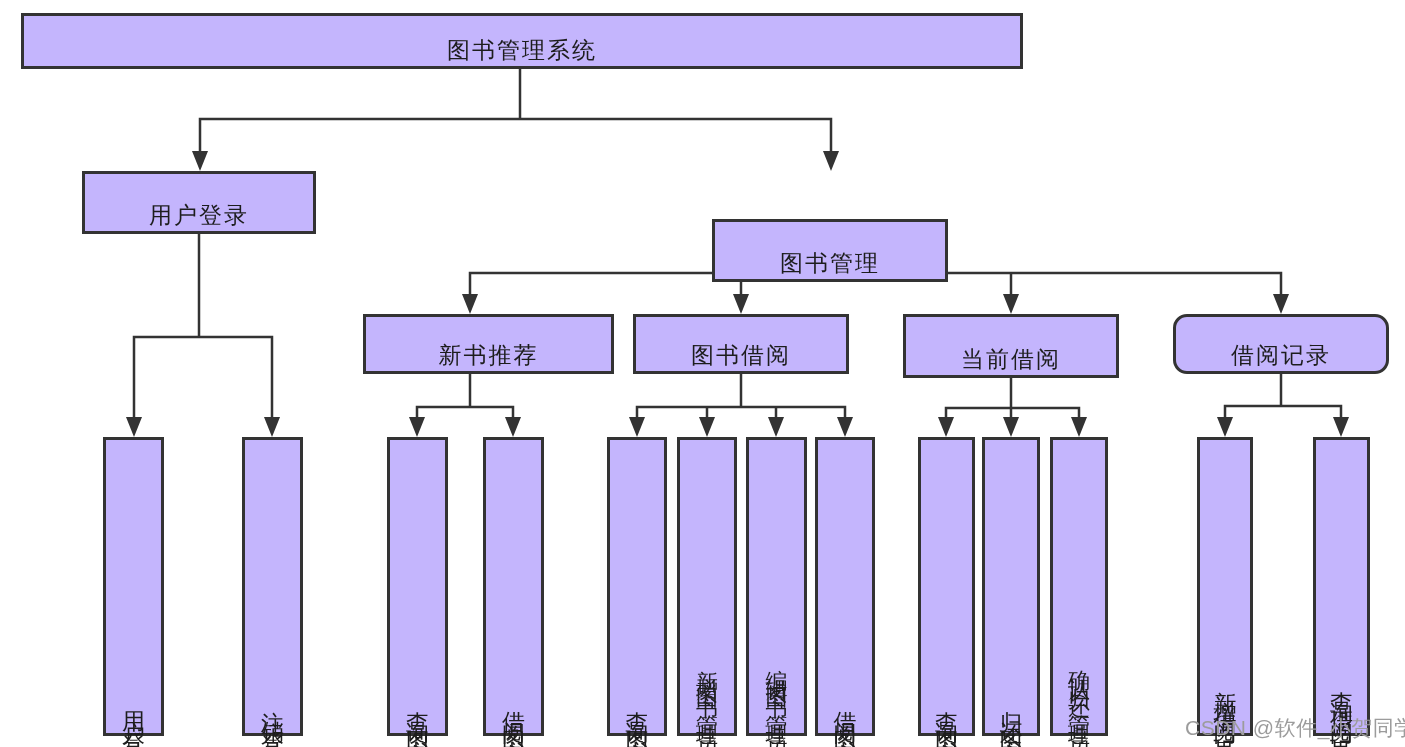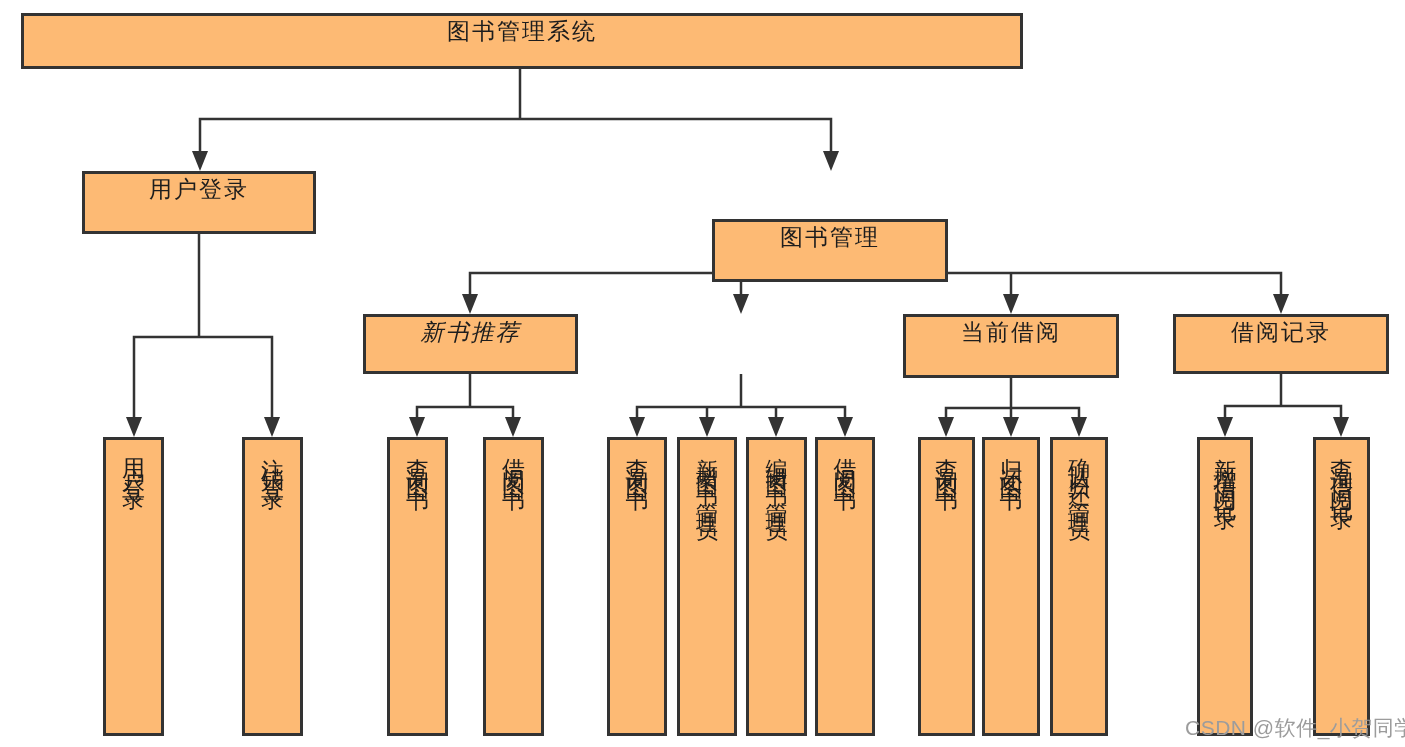--- a/index.html
+++ b/index.html
@@ -21,23 +21,23 @@
     left: 0;
     top: 0;
     width: 1405px;
     height: 747px;
     z-index: 1;
   }
   .node {
     position: absolute;
     box-sizing: border-box;
     border: 3px solid #333333;
-    background: #fdba74;
+    background: #c4b5fd;
     display: flex;
-    align-items: flex-start;
+    align-items: flex-end;
     justify-content: center;
     z-index: 2;
   }
   .node .h-label {
     font-size: 23px;
     letter-spacing: 2px;
     white-space: nowrap;
   }
   .leaf .v-label {
     writing-mode: vertical-rl;
@@ -123,27 +123,30 @@
     <span class="h-label">图书管理系统</span>
   </div>
 
   <div class="node" style="left:82px; top:171px; width:234px; height:63px;">
     <span class="h-label">用户登录</span>
   </div>
   <div class="node" style="left:712px; top:171px; width:236px; height:63px;margin-top:48px;">
     <span class="h-label">图书管理</span>
   </div>
 
-  <div class="node" style="left:363px; top:314px; width:215px; height:60px;font-style:italic;">
+  <div class="node" style="left:363px; top:314px; width:251px; height:60px;">
     <span class="h-label">新书推荐</span>
+  </div>
+  <div class="node" style="left:633px; top:314px; width:216px; height:60px;">
+    <span class="h-label">图书借阅</span>
   </div>
   <div class="node" style="left:903px; top:314px; width:216px; height:64px;">
     <span class="h-label">当前借阅</span>
   </div>
-  <div class="node" style="left:1173px; top:314px; width:216px; height:60px;">
+  <div class="node" style="left:1173px; top:314px; width:216px; height:60px;border-radius:14px;">
     <span class="h-label">借阅记录</span>
   </div>
 
   <div class="node leaf" style="left:103px; top:437px; width:61px; height:299px;">
     <span class="v-label">用户登录</span>
   </div>
   <div class="node leaf" style="left:242px; top:437px; width:61px; height:299px;">
     <span class="v-label">注销登录</span>
   </div>
 

